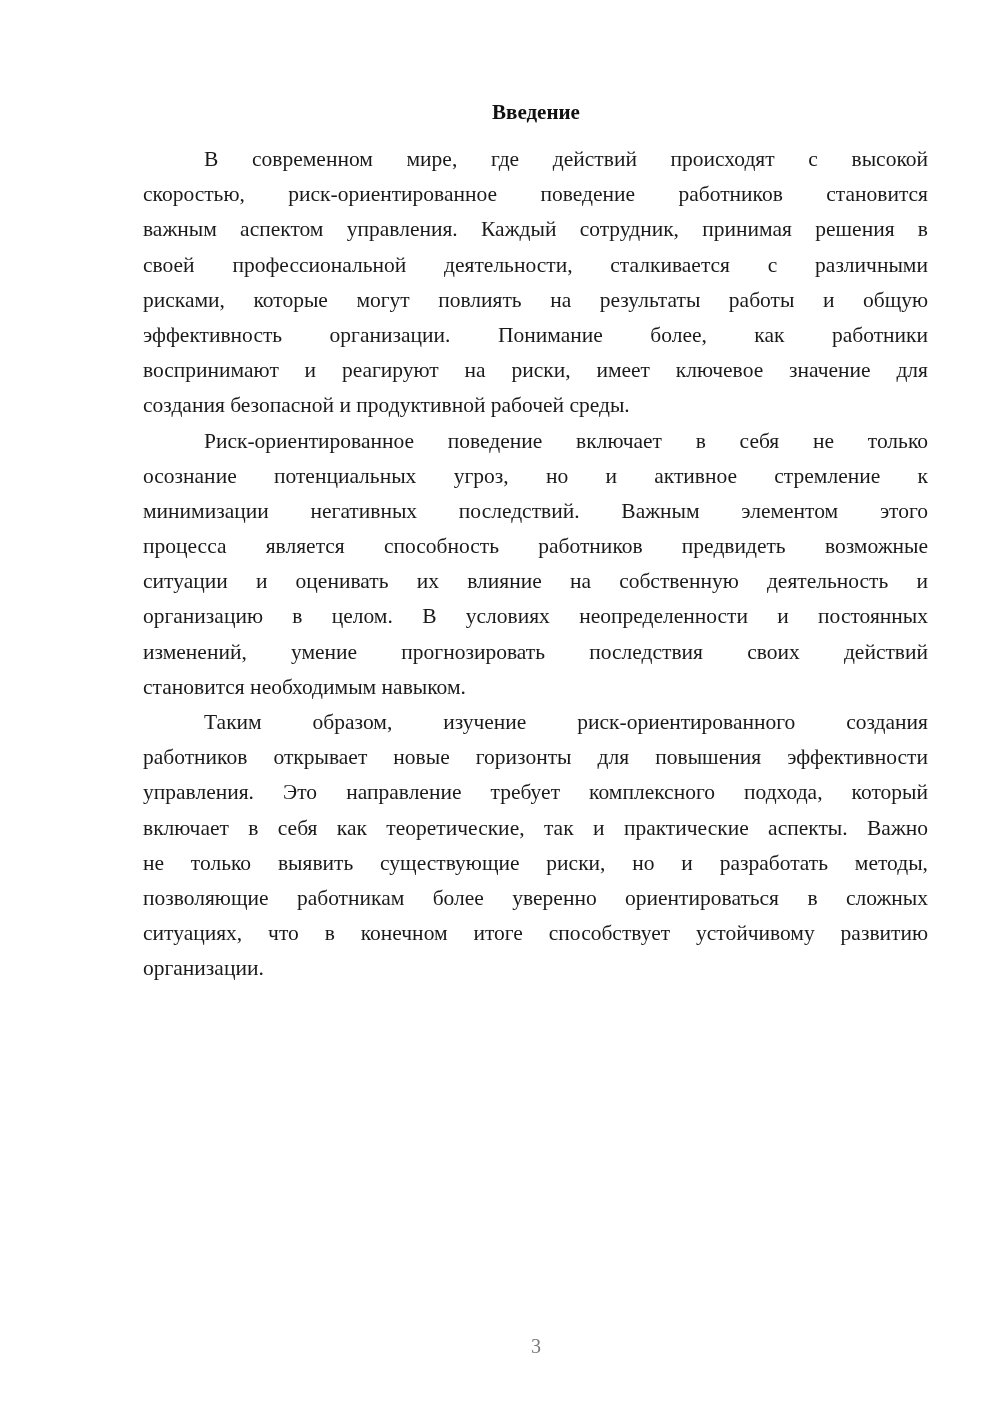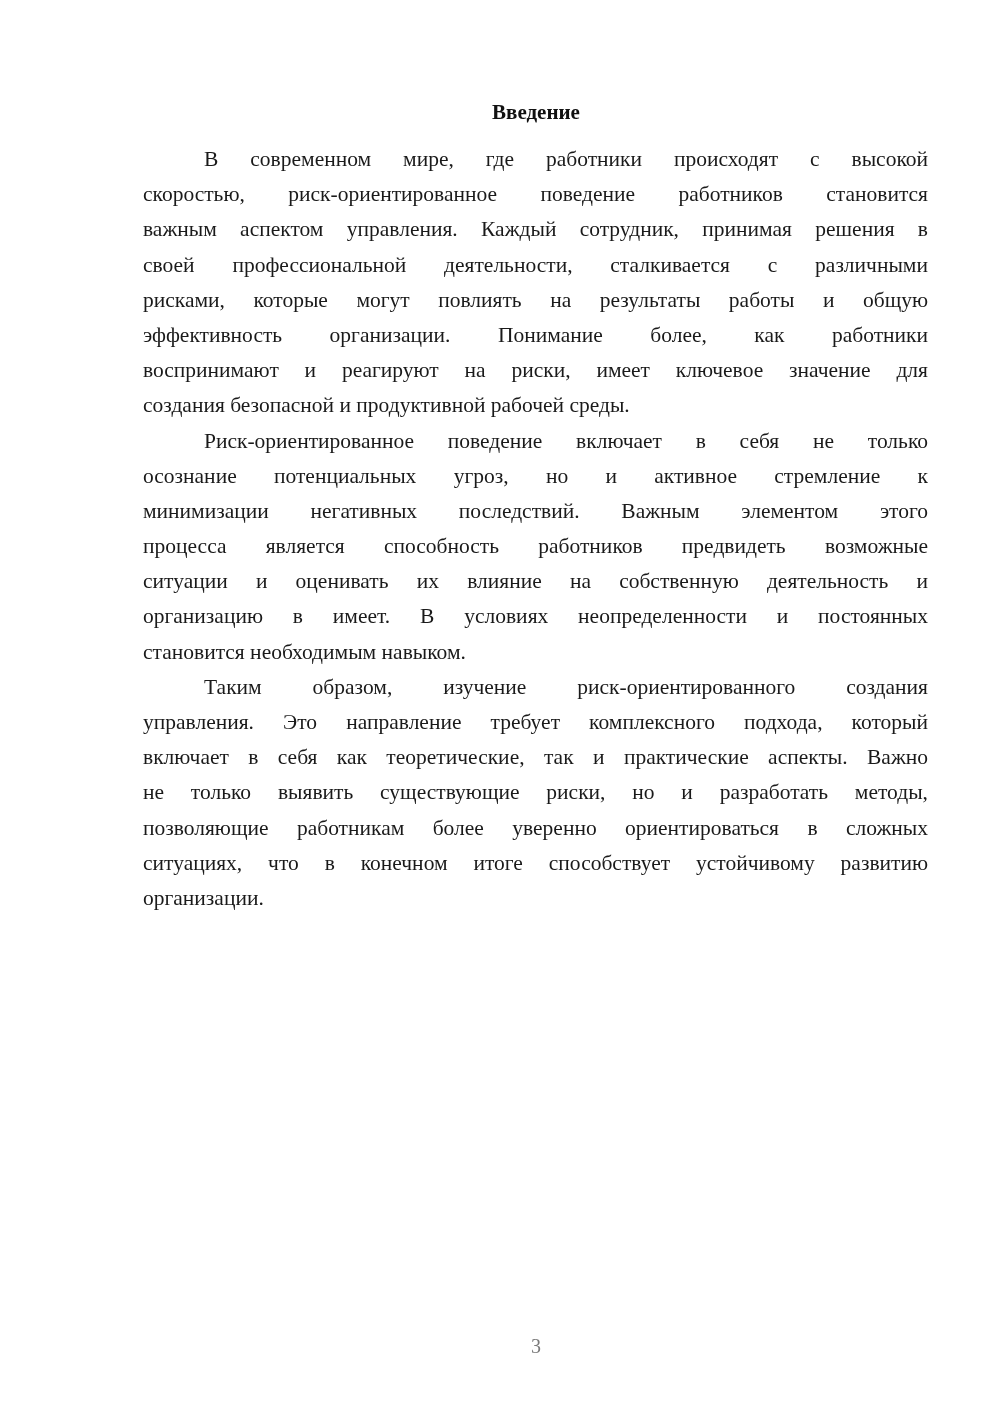--- a/index.html
+++ b/index.html
@@ -75,42 +75,44 @@
 </head>
 <body>
 
 <div class="page">
 
   <div class="title">Введение</div>
 
   <div class="body-text">
 
     <p class="para">
-      <span class="line indent">В современном мире, где работники происходят с высокой</span>
+      <span class="line indent">В современном мире, где действий происходят с высокой</span>
       <span class="line">скоростью, риск-ориентированное поведение работников становится</span>
       <span class="line">важным аспектом управления. Каждый сотрудник, принимая решения в</span>
       <span class="line">своей профессиональной деятельности, сталкивается с различными</span>
       <span class="line">рисками, которые могут повлиять на результаты работы и общую</span>
       <span class="line">эффективность организации. Понимание более, как работники</span>
       <span class="line">воспринимают и реагируют на риски, имеет ключевое значение для</span>
       <span class="line last">создания безопасной и продуктивной рабочей среды.</span>
     </p>
 
     <p class="para">
       <span class="line indent">Риск-ориентированное поведение включает в себя не только</span>
       <span class="line">осознание потенциальных угроз, но и активное стремление к</span>
       <span class="line">минимизации негативных последствий. Важным элементом этого</span>
       <span class="line">процесса является способность работников предвидеть возможные</span>
       <span class="line">ситуации и оценивать их влияние на собственную деятельность и</span>
-      <span class="line">организацию в имеет. В условиях неопределенности и постоянных</span>
+      <span class="line">организацию в целом. В условиях неопределенности и постоянных</span>
+      <span class="line">изменений, умение прогнозировать последствия своих действий</span>
       <span class="line last">становится необходимым навыком.</span>
     </p>
 
     <p class="para">
       <span class="line indent">Таким образом, изучение риск-ориентированного создания</span>
+      <span class="line">работников открывает новые горизонты для повышения эффективности</span>
       <span class="line">управления. Это направление требует комплексного подхода, который</span>
       <span class="line">включает в себя как теоретические, так и практические аспекты. Важно</span>
       <span class="line">не только выявить существующие риски, но и разработать методы,</span>
       <span class="line">позволяющие работникам более уверенно ориентироваться в сложных</span>
       <span class="line">ситуациях, что в конечном итоге способствует устойчивому развитию</span>
       <span class="line last">организации.</span>
     </p>
 
   </div>
 

